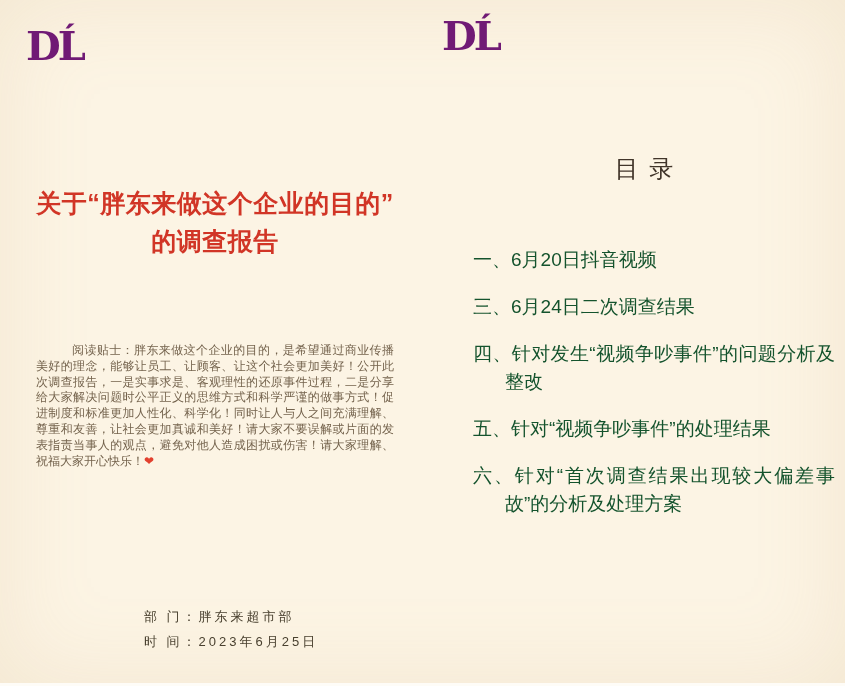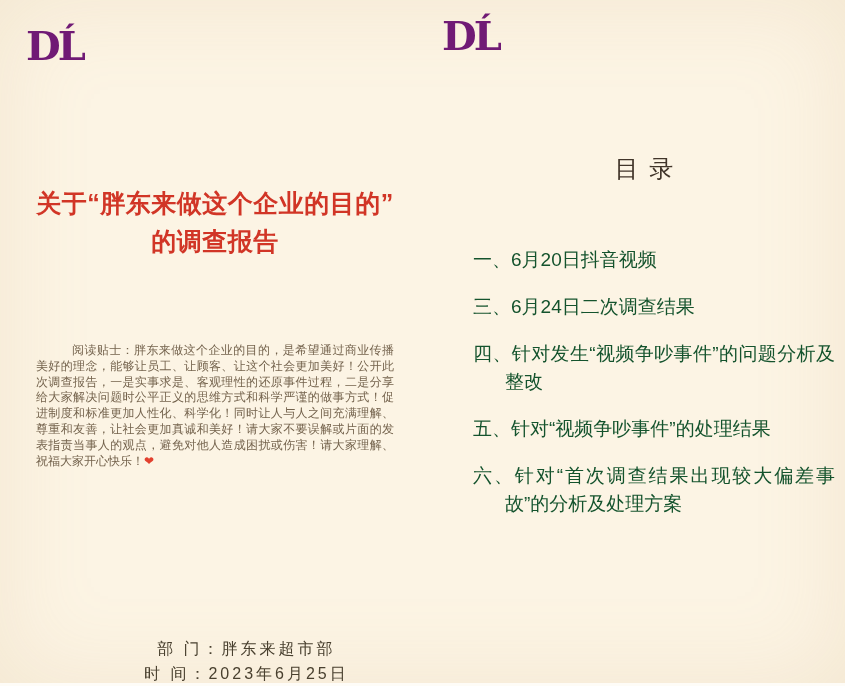--- a/index.html
+++ b/index.html
@@ -64,26 +64,25 @@
     color: #74634d;
   }
   .intro .heart {
     color: #e2402e;
     font-size: 12px;
   }
 
   .footer {
     position: absolute;
     left: 144px;
-    top: 636px;
+    top: 604px;
     color: #49402f;
-    font-size: 16px;
+    font-size: 13px;
     font-weight: 500;
     letter-spacing: 3px;
-    text-align: center;
   }
   .footer .f-line {
     height: 25px;
     line-height: 25px;
     white-space: nowrap;
   }
 
   .toc-title {
     position: absolute;
     left: 43px;

